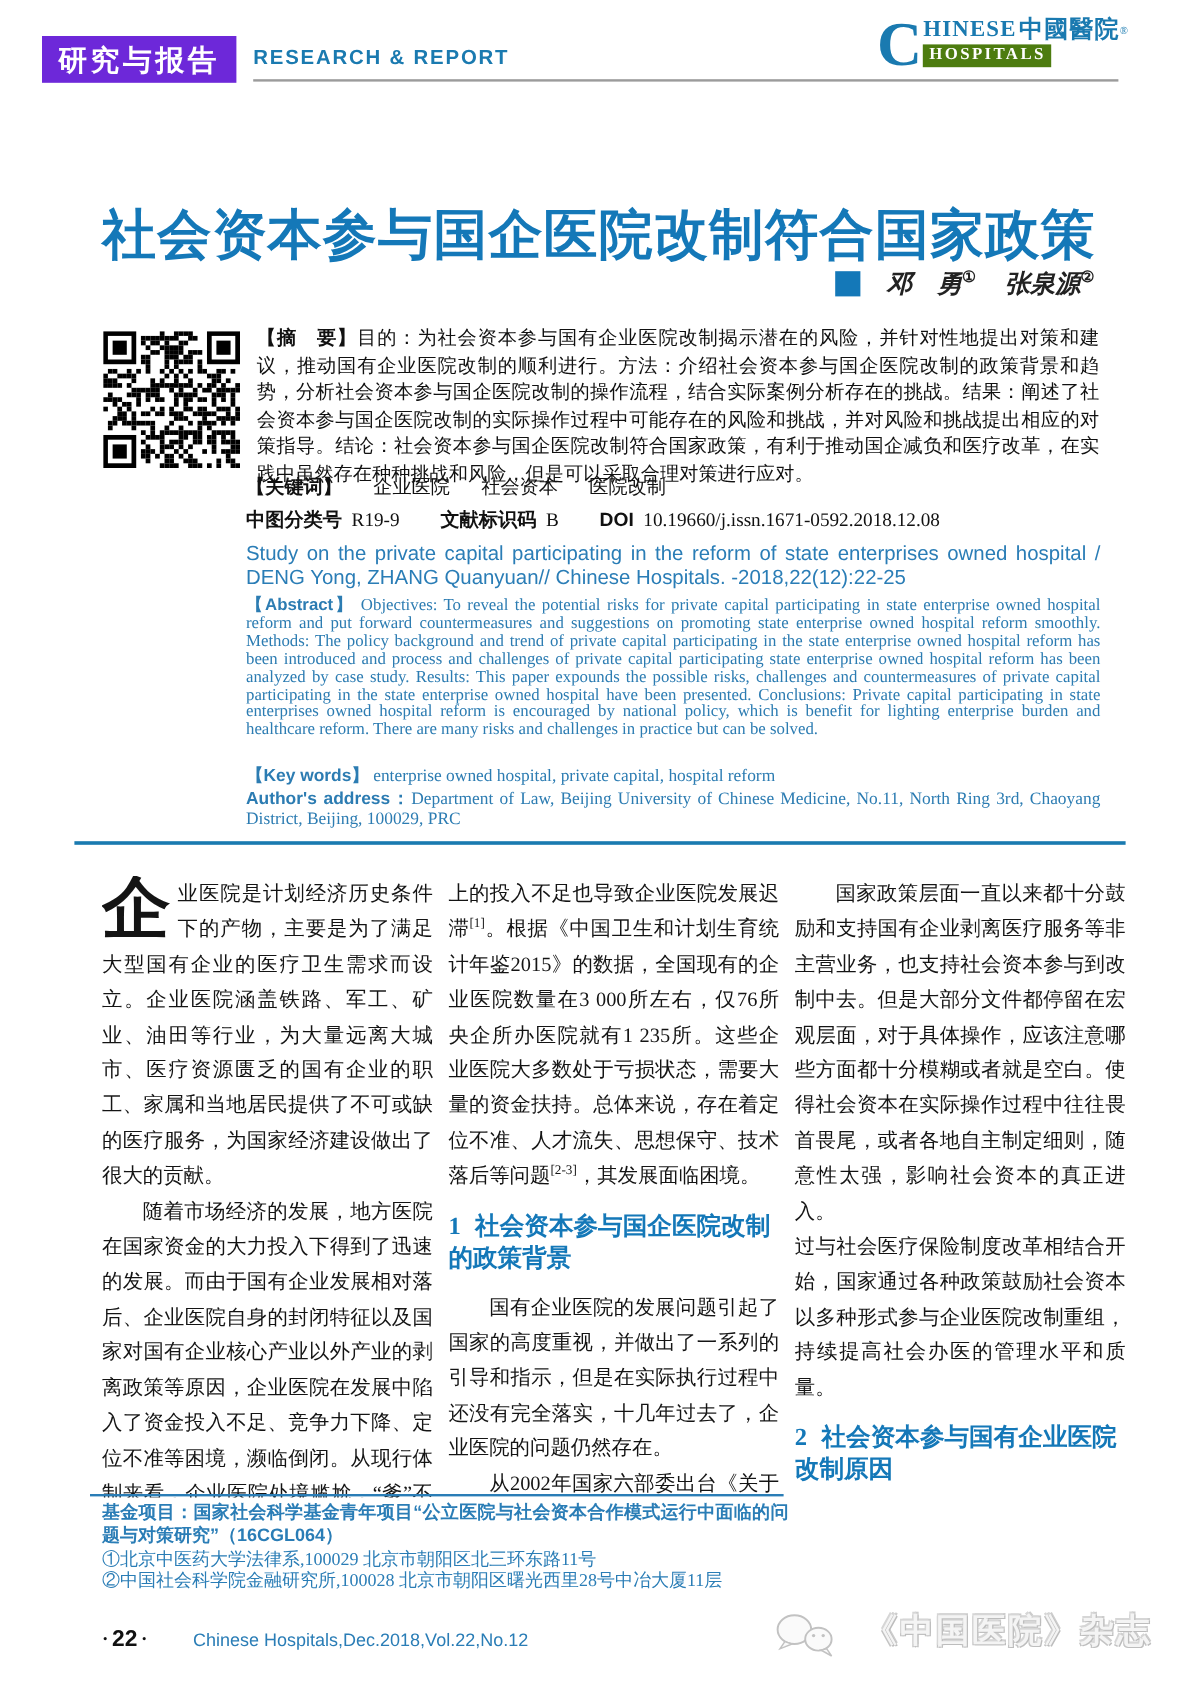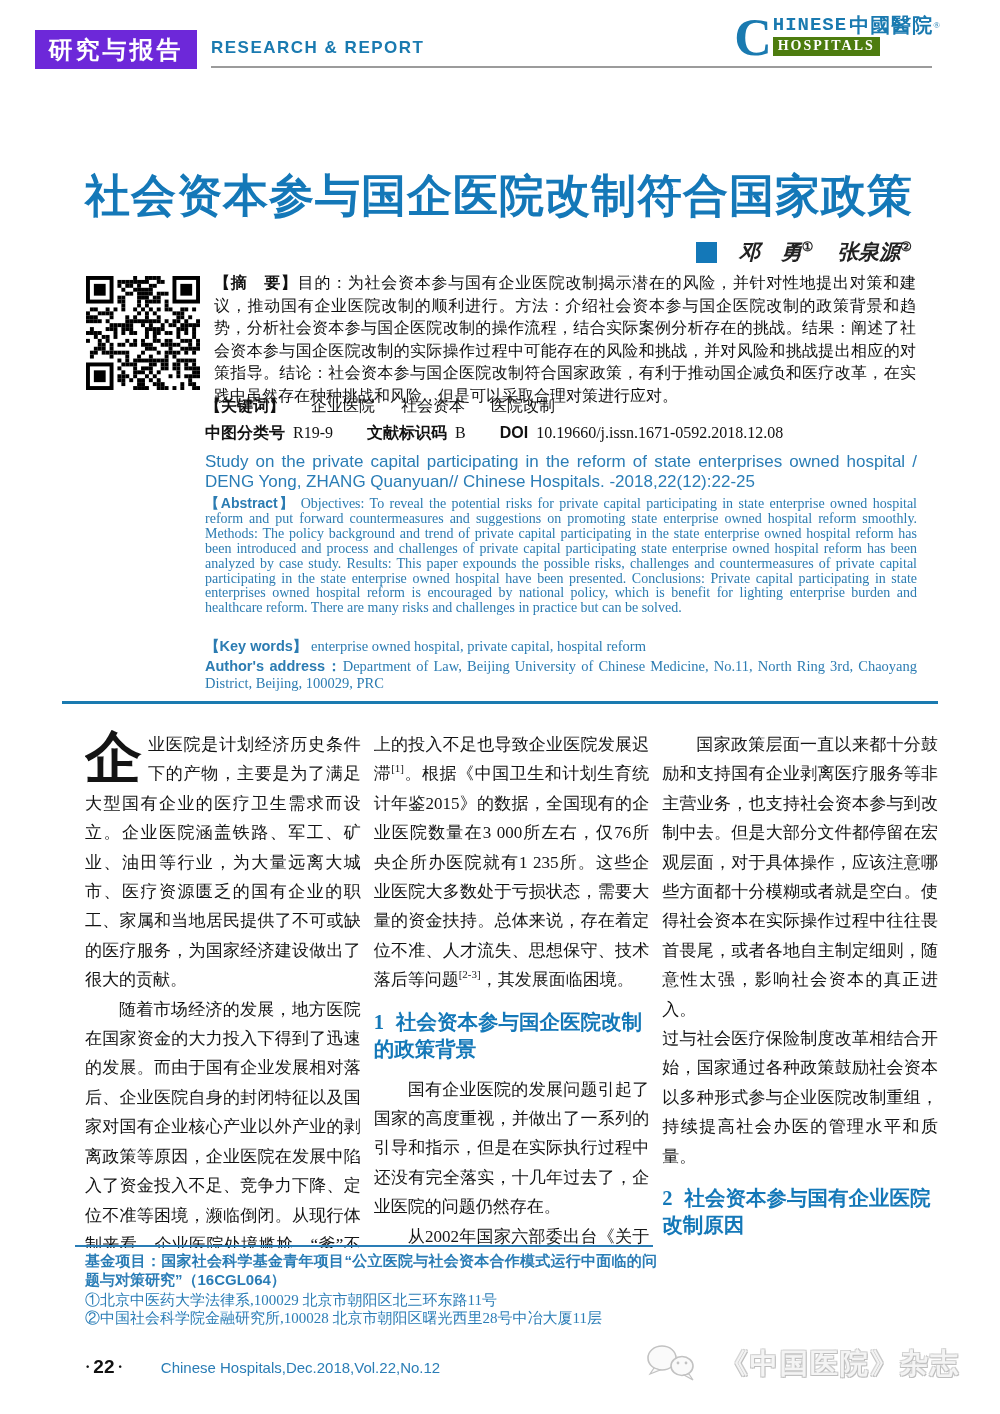--- a/index.html
+++ b/index.html
@@ -15,34 +15,34 @@
   }
   .cat-en {
     position:absolute; left:211px; top:38px; color:#1a7ab0;
     font-family:"Liberation Sans","DejaVu Sans",sans-serif; font-size:17px; font-weight:600; letter-spacing:1.5px;
   }
   .header-rule { position:absolute; left:211px; top:66px; width:721px; height:2px; background:#9b9b9b; }
   .logo { position:absolute; right:60px; top:14px; display:flex; align-items:flex-start; color:#1a7ab0; }
   .logo-c { font-family:"Liberation Serif",serif; font-weight:bold; font-size:52px; line-height:48px; }
   .logo-right { display:flex; flex-direction:column; margin-left:1px; }
   .logo-row1 { display:flex; align-items:flex-start; line-height:22px; }
-  .logo-hinese { font-family:Liberation Mono, monospace; font-weight:bold; font-size:19px; letter-spacing:1px;text-align:right; }
+  .logo-hinese { font-family:Liberation Serif, serif; font-weight:bold; font-size:19px; letter-spacing:1px;text-align:right; }
   .logo-cn { font-weight:bold; font-size:20px; letter-spacing:1px; margin-left:2px;text-align:center; }
   .logo-reg { font-size:9px; vertical-align:super; }
   .logo-hospitals {
     background:#4d7c0f; color:#fff; font-family:"Liberation Serif",serif; font-weight:bold;
     font-size:14px; letter-spacing:2px; padding:1px 5px 2px 5px; margin-top:1px; align-self:flex-start;
   }
   
   .paper-title {
     position:absolute; left:85px; top:136px; width:832px;
     font-family:"Liberation Sans","DejaVu Sans",sans-serif; font-weight:bold;
     font-size:45px; letter-spacing:1px; color:#1478b8; white-space:nowrap;
   }
-  .authors { position:absolute; right:88px; top:222px; display:flex; align-items:center; font-size:21px; color:#222;margin-top:16px; }
+  .authors { position:absolute; right:88px; top:222px; display:flex; align-items:center; font-size:21px; color:#222; }
   .author-square { width:21px; height:21px; background:#1478b8; margin-right:22px; }
   .author-name { margin-left:24px; font-family:"Liberation Serif",serif; font-style:italic; font-weight:bold; }
   .author-name:first-of-type { margin-left:0; }
   .author-sup { font-size:13px; vertical-align:super; font-style:normal; }
   
   .abstract-row { position:absolute; left:86px; top:272px; width:830px; display:flex; }
   .qr { width:114px; height:114px; flex:0 0 114px; margin-top:4px; }
   .abstract-cn { flex:1; margin-left:14px; font-size:16px; line-height:22.6px; text-align:justify; color:#111; }
   .b-label { font-weight:bold; font-family:"Liberation Sans","DejaVu Sans",sans-serif; }
   .kw-row { position:absolute; left:205px; top:396px; width:710px; font-size:16px; color:#111; }
@@ -81,21 +81,21 @@
     position:absolute; left:85px; top:1251px; width:572px;
     font-family:"Liberation Sans","DejaVu Sans",sans-serif; font-weight:bold;
     font-size:15px; line-height:19px; color:#2a7db6; text-align:justify;
   }
   .affils { position:absolute; left:85px; top:1291px; width:580px; font-size:15px; line-height:18px; color:#2a7db6; }
   
   .footer { position:absolute; left:85px; top:1356px; display:flex; align-items:center; }
   .page-dot { font-size:16px; font-weight:bold; color:#111; }
   .page-num { font-size:19px; font-weight:bold; color:#111; margin:0 3px; font-family:"Liberation Sans",sans-serif; }
   .journal-line { margin-left:38px; font-family:"Liberation Sans","DejaVu Sans",sans-serif; font-size:15px; color:#2a7db6; }
-  .watermark { position:absolute; right:40px; top:1340px; display:flex; align-items:center; }
+  .watermark { position:absolute; right:40px; top:1340px; display:flex; align-items:flex-start; }
   .wm-text {
     margin-left:16px; font-size:28px; font-weight:bold; letter-spacing:2px;
     color:#f4f4f4; text-shadow:1px 1px 0 #bdbdbd, -1px -1px 0 #d6d6d6, 1px -1px 0 #cccccc, -1px 1px 0 #c4c4c4;
     font-family:"Liberation Sans","DejaVu Sans",sans-serif;
   }
 </style>
 </head>
 <body>
 
 <div class="page">

